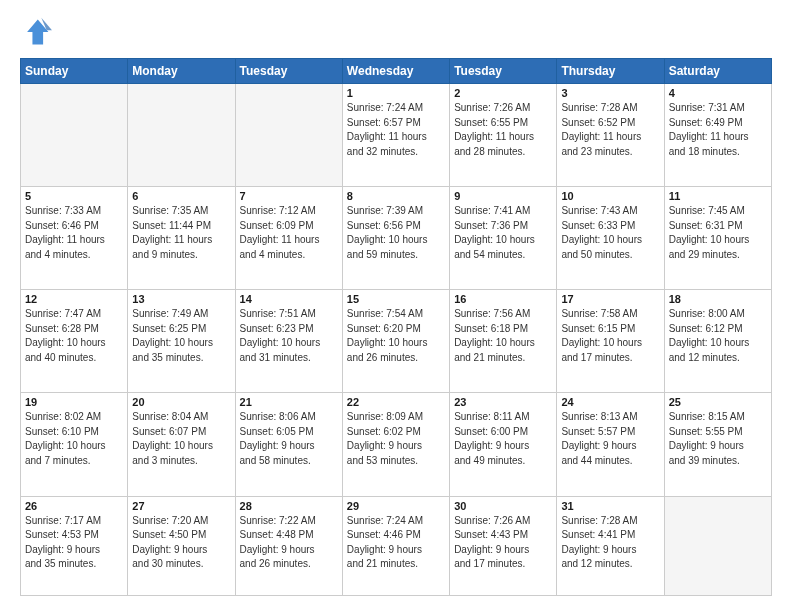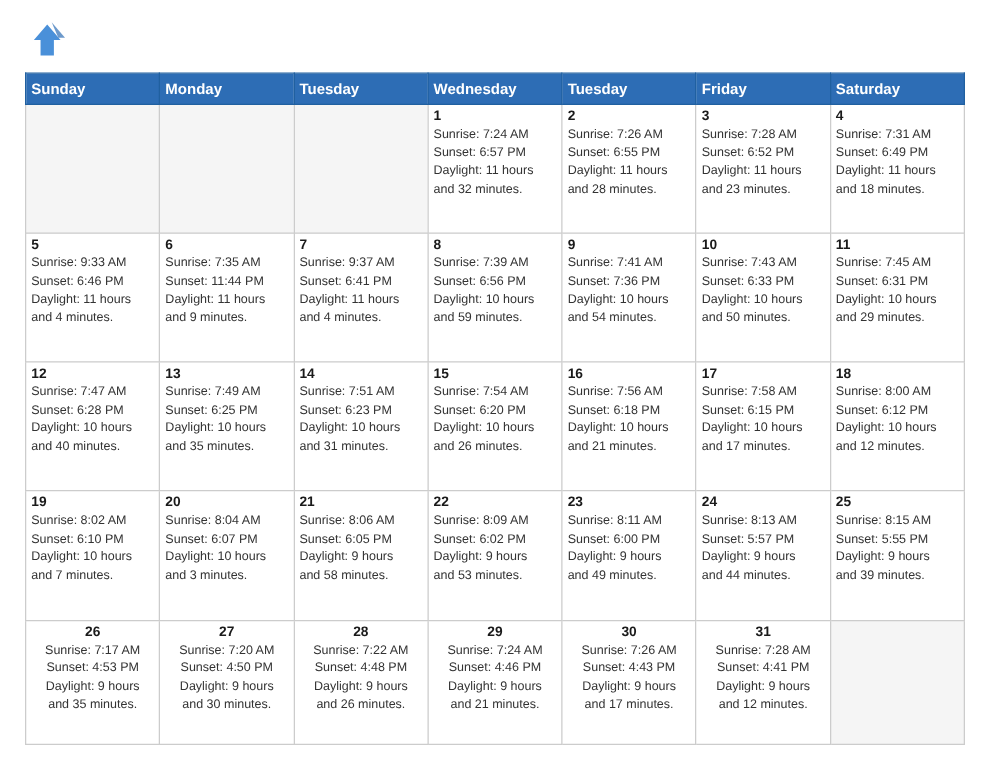--- a/index.html
+++ b/index.html
@@ -88,21 +88,20 @@
       display: block;
       margin-bottom: 2px;
     }
     .day-info {
       line-height: 1.45;
       color: #333;
       font-size: 10px;
     }
     tr:last-child td {
       height: 75px;
-      text-align: center;
     }
   </style>
 </head>
 <body>
 
 <div class="page">
   <div class="header">
     <div class="logo">
       <svg class="logo-icon" viewBox="0 0 36 36">
         <polygon points="20,4 32,18 26,18 26,32 14,32 14,18 8,18" fill="#4a90d9"></polygon>
@@ -120,21 +119,21 @@
   </div>
 
   <table class="calendar">
     <thead>
       <tr>
         <th>Sunday</th>
         <th>Monday</th>
         <th>Tuesday</th>
         <th>Wednesday</th>
         <th>Tuesday</th>
-        <th>Friday</th>
+        <th>Thursday</th>
         <th>Saturday</th>
       </tr>
     </thead>
     <tbody id="calendar-body">
     <tr>
           <td class="empty"></td>
           <td class="empty"></td>
           <td class="empty"></td>
           <td>
             <span class="day-num">1</span>
@@ -170,40 +169,40 @@
               <div>Sunset: 6:49 PM</div>
               <div>Daylight: 11 hours</div>
               <div>and 18 minutes.</div>
             </div>
           </td>
         </tr>
         <tr>
           <td>
             <span class="day-num">5</span>
             <div class="day-info">
-              <div>Sunrise: 9:33 AM</div>
+              <div>Sunrise: 7:33 AM</div>
               <div>Sunset: 6:46 PM</div>
               <div>Daylight: 11 hours</div>
               <div>and 4 minutes.</div>
             </div>
           </td>
           <td>
             <span class="day-num">6</span>
             <div class="day-info">
               <div>Sunrise: 7:35 AM</div>
               <div>Sunset: 11:44 PM</div>
               <div>Daylight: 11 hours</div>
               <div>and 9 minutes.</div>
             </div>
           </td>
           <td>
             <span class="day-num">7</span>
             <div class="day-info">
-              <div>Sunrise: 9:37 AM</div>
-              <div>Sunset: 6:41 PM</div>
+              <div>Sunrise: 7:12 AM</div>
+              <div>Sunset: 6:09 PM</div>
               <div>Daylight: 11 hours</div>
               <div>and 4 minutes.</div>
             </div>
           </td>
           <td>
             <span class="day-num">8</span>
             <div class="day-info">
               <div>Sunrise: 7:39 AM</div>
               <div>Sunset: 6:56 PM</div>
               <div>Daylight: 10 hours</div>

